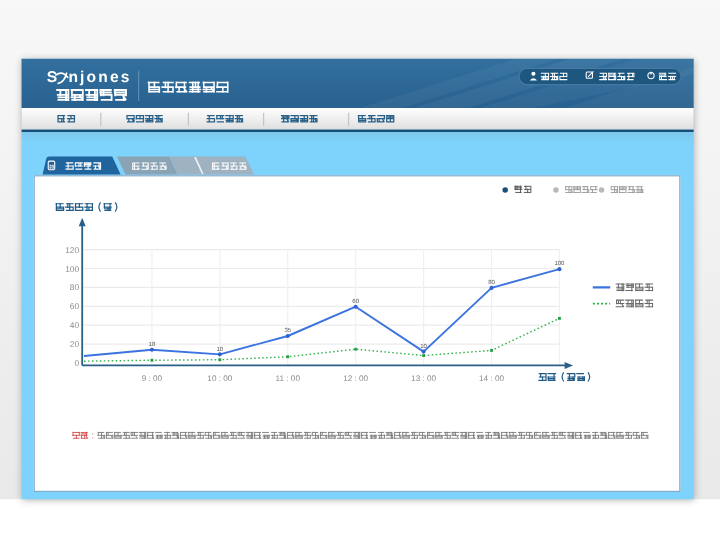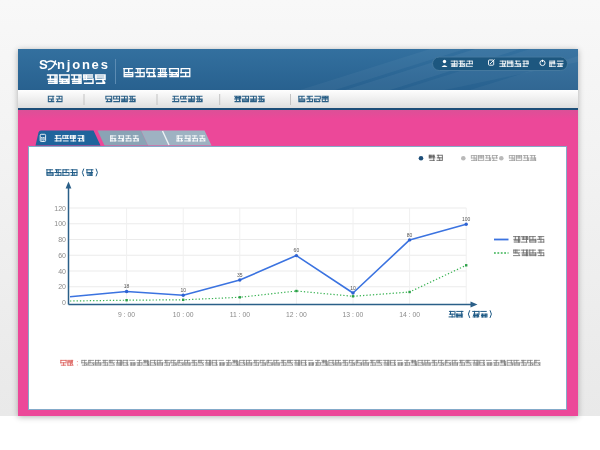--- a/index.html
+++ b/index.html
@@ -1,21 +1,21 @@
 <!DOCTYPE html>
 <html><head>
 <meta charset="utf-8">
 <style>
 * { margin:0; padding:0; box-sizing:border-box; }
 html,body { width:600px; height:450px; background:#ffffff; overflow:hidden;
   font-family:"Liberation Sans", sans-serif; }
 .stage { position:absolute; left:0; top:0; width:600px; height:416px;
   background:linear-gradient(#f8f8f8, #e9e9e9); }
 .page { position:absolute; left:18px; top:49px; width:560px; height:367px;
-  background:#ec4899; box-shadow:0 1px 6px rgba(0,0,0,0.30); }
+  background:#7dd3fc; box-shadow:0 1px 6px rgba(0,0,0,0.30); }
 .header { position:absolute; left:0; top:0; width:560px; height:41px;
   background:linear-gradient(#33709f, #28618f); }
 .nav { position:absolute; left:0; top:41px; width:560px; height:20px;
   background:linear-gradient(#fefefe, #e9e9e9 70%, #dedede);
   border-bottom:2px solid #1d4e78; }
 .navshadow { position:absolute; left:0; top:61px; width:560px; height:9px;
   background:linear-gradient(rgba(120,130,140,0.14), rgba(120,130,140,0)); }
 .box { position:absolute; left:10px; top:96.5px; width:539px; height:264px;
   background:#ffffff; border:1px solid #84aac9; }
 svg.ovl { position:absolute; left:0; top:0; width:560px; height:367px; }

